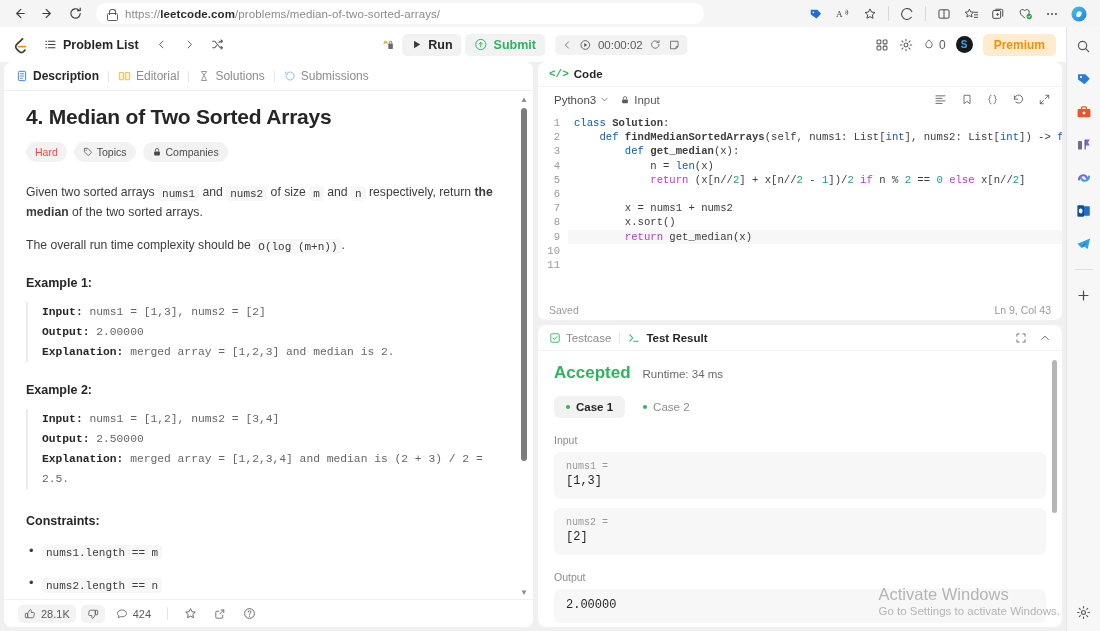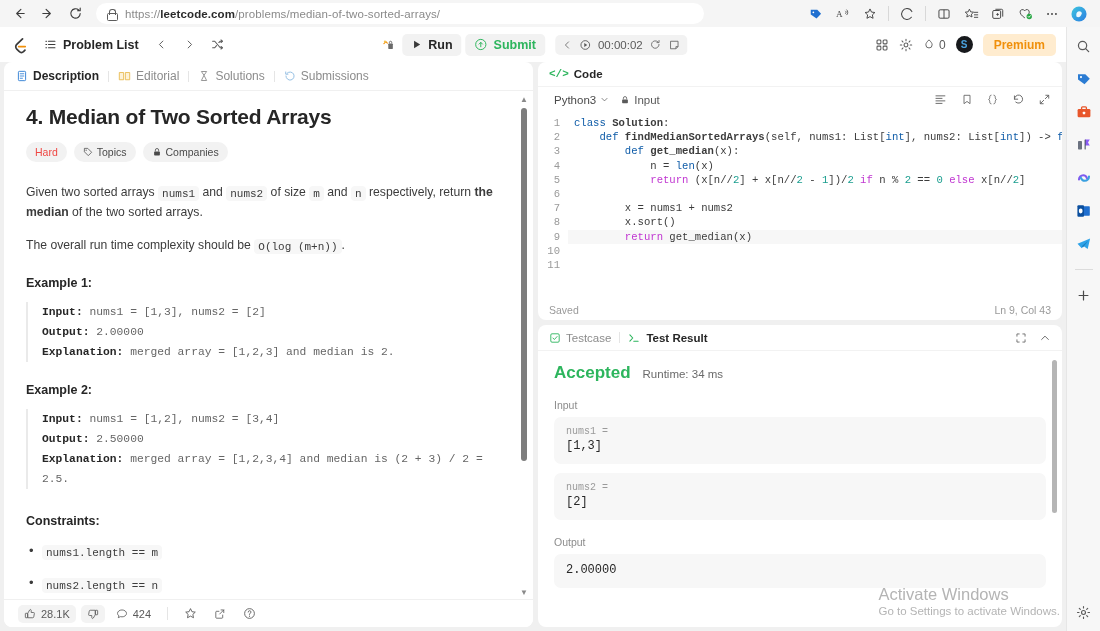--- a/index.html
+++ b/index.html
@@ -759,20 +759,30 @@
                 </svg>
             </span>
           </div>
         </div>
 
         <div class="test-body">
           <div class="result-row">
             <span class="accepted">Accepted</span>
             <span class="runtime">Runtime: 34 ms</span>
           </div>
+          <div class="case-row">
+            <div class="case-chip active">
+              <span class="dot"></span>
+              <span>Case 1</span>
+            </div>
+            <div class="case-chip">
+              <span class="dot"></span>
+              <span>Case 2</span>
+            </div>
+          </div>
 
           <div class="io-label">Input</div>
           <div class="io-box">
             <div class="io-key">nums1 =</div>
             <div class="io-val">[1,3]</div>
           </div>
           <div class="io-box">
             <div class="io-key">nums2 =</div>
             <div class="io-val">[2]</div>
           </div>

